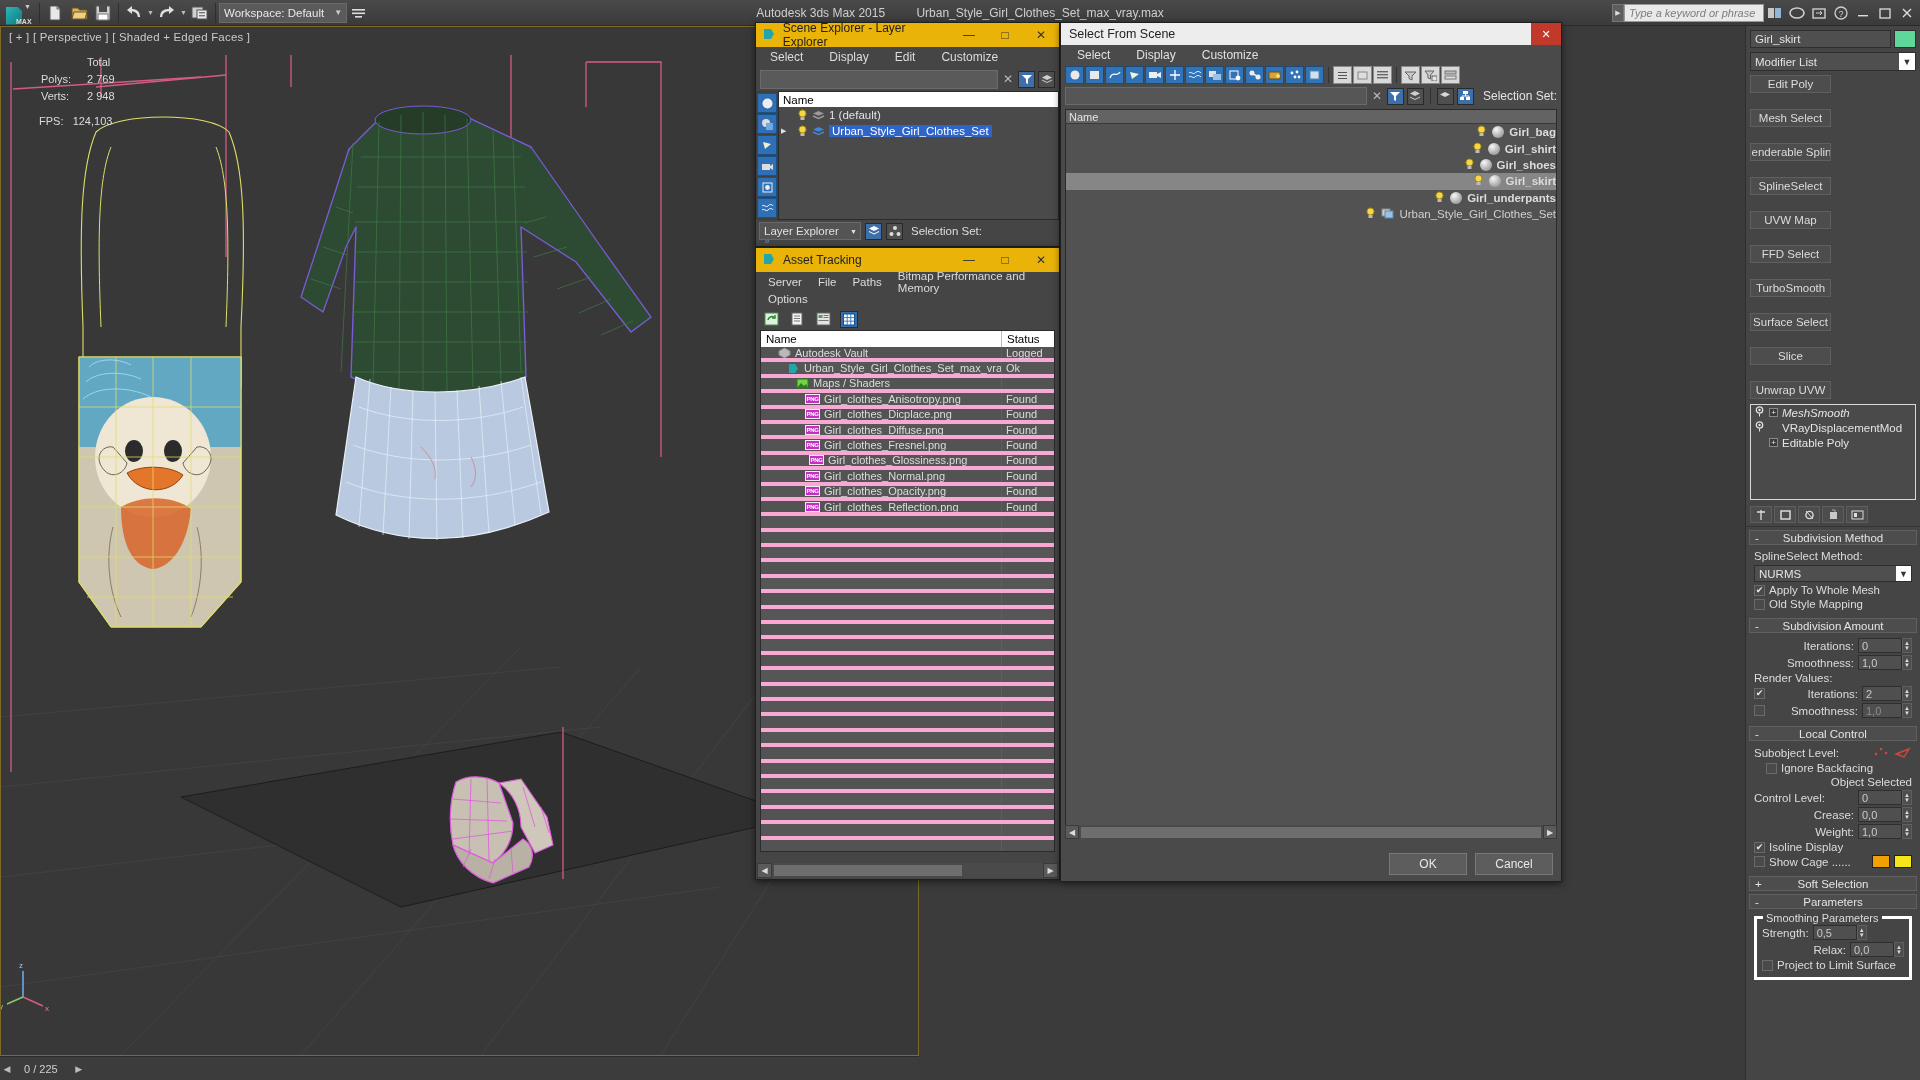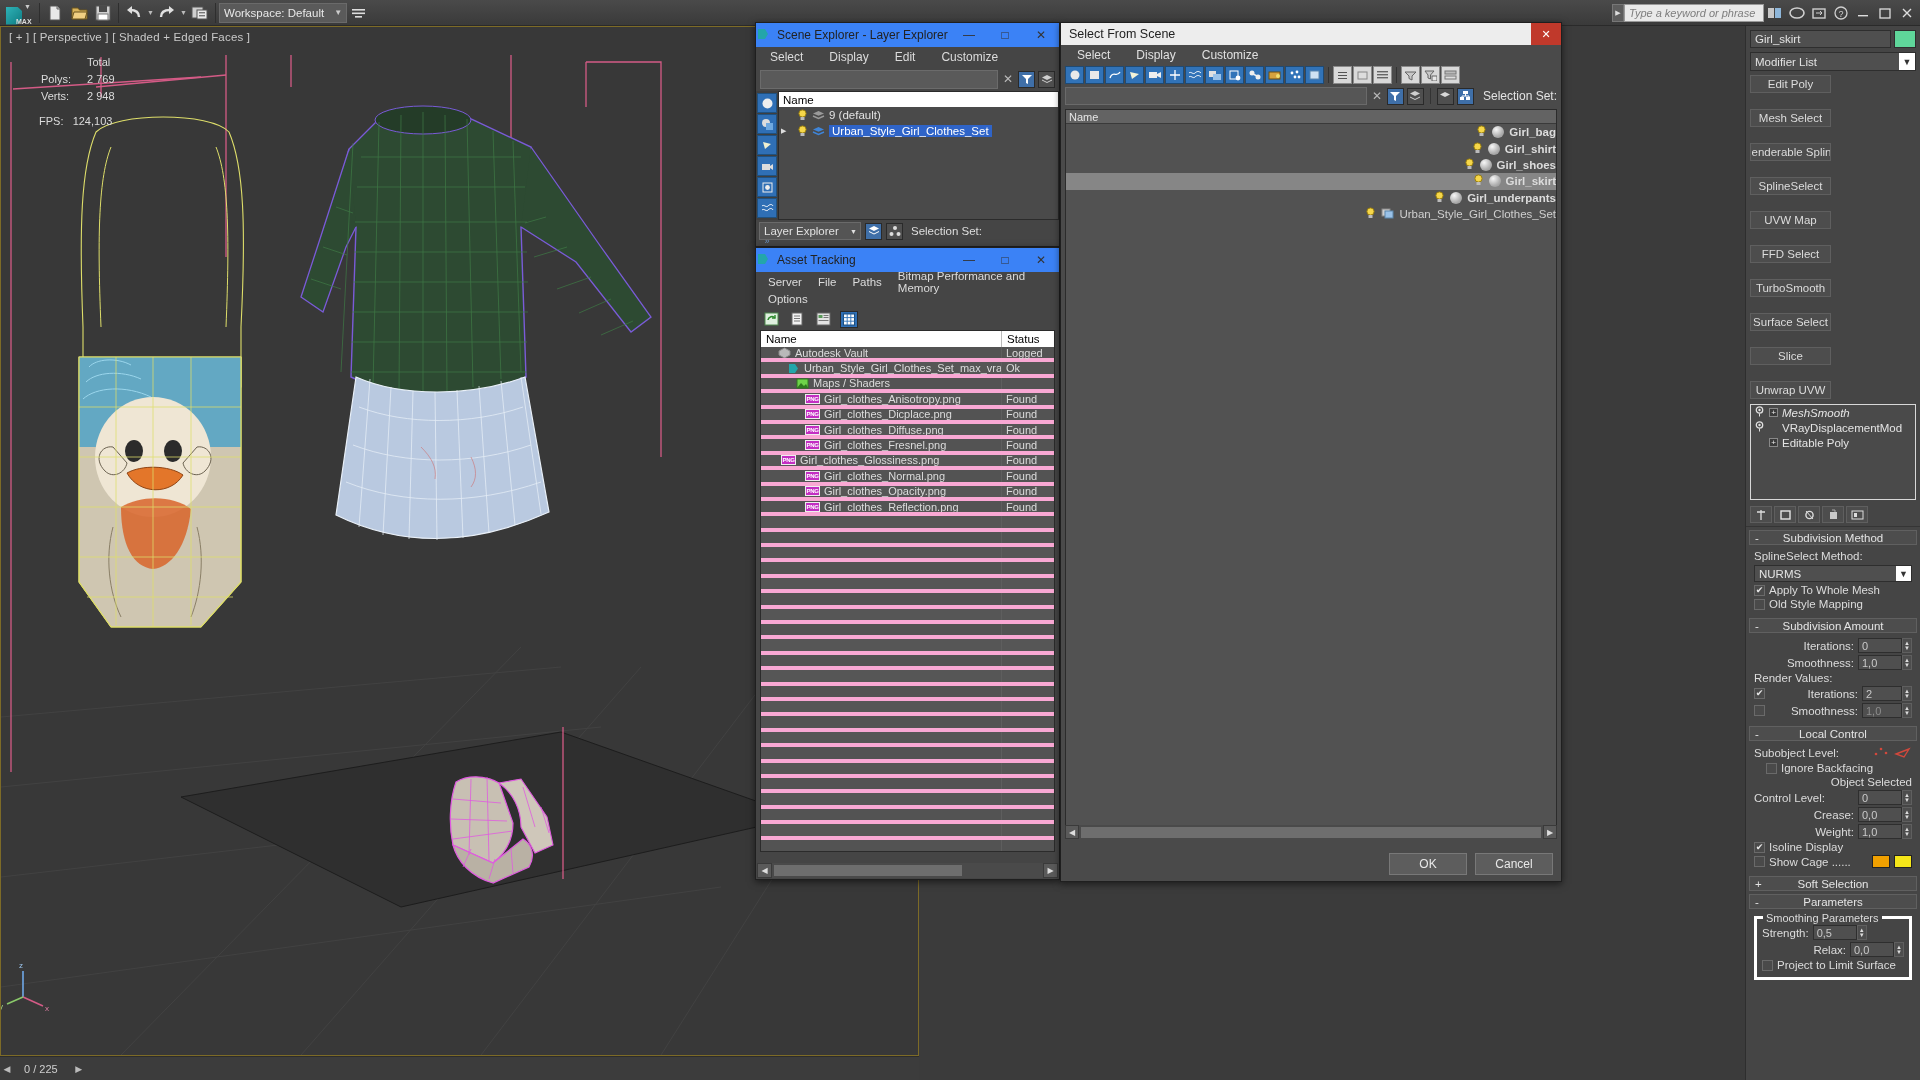--- a/index.html
+++ b/index.html
@@ -42,21 +42,21 @@
   .fps { position:absolute; left:38px; top:88px; font-size:11px; color:#dcdcdc;}
 
   
   .statusbar { position:absolute; left:0; top:1056px; width:919px; height:24px; background:#3c3c3c;
      border-top:1px solid #2c2c2c; display:flex; align-items:center; color:#cfcfcf; font-size:11px;}
   .sb-arrow{width:14px;height:18px;display:flex;align-items:center;justify-content:center;color:#bbb;font-size:9px;}
   .sb-field{margin-left:10px;}
 
   
   .win { position:absolute; background:#454545; border:1px solid #1f1f1f; box-shadow:0 2px 7px rgba(0,0,0,.55); }
-  .wintitle { height:24px; background:#3b82f6; display:flex; align-items:center; color:#222; font-size:12px;}
+  .wintitle { height:24px; background:#eab308; display:flex; align-items:center; padding-left:6px; color:#222; font-size:12px;}
   .wintitle .ico { width:16px;height:16px;margin-right:5px; }
   .winbtns { margin-left:auto; display:flex; height:24px; }
   .winbtns div { width:36px; display:flex; align-items:center; justify-content:center; font-size:12px; color:#333;}
   .winmenu { height:20px; display:flex; align-items:center; background:#454545; padding-left:14px; gap:26px;
       color:#dcdcdc; font-size:12px;}
 
   
   #sceneExplorer { left:755px; top:22px; width:305px; height:225px; }
   .se-searchrow{ display:flex; align-items:center; height:24px; padding:2px 4px; gap:3px;}
   .se-input{flex:1; height:19px; background:#5a5a5a; border:1px solid #6b6b6b;}
@@ -227,20 +227,24 @@
       <span class="cv">▼</span>
     </div>
     <div class="tbtn">
         <svg width="14" height="14">
           <rect y="3" width="13" height="1.6" fill="#ddd"></rect>
           <rect y="6.5" width="13" height="1.6" fill="#ddd"></rect>
           <rect x="3" y="10" width="7" height="1.6" fill="#ddd"></rect>
         </svg>
       </div>
 
+    <div class="apptitle">
+      <span>Autodesk 3ds Max  2015</span>
+      <span>Urban_Style_Girl_Clothes_Set_max_vray.max</span>
+    </div>
 
     <div class="topright">
       <div class="searchprev">▶</div>
       <div class="searchbox" title="Type a keyword or phrase">
         <span>Type a keyword or phrase</span>
       </div>
       <div class="wbtn">
           <svg width="16" height="14">
             <rect x="1" y="2" width="6" height="10" fill="#c8c8c8"></rect>
             <rect x="8" y="2" width="6" height="10" fill="#8fb7da"></rect>
@@ -530,21 +534,21 @@
         <div class="se-head">Name</div>
         <div class="se-row">
           <span class="bulb"><svg width="11" height="12">
                 <circle cx="5.5" cy="4.5" r="3.6" fill="#f6d74a" stroke="#9a7f10"></circle>
                 <rect x="3.5" y="8" width="4" height="3" fill="#bbb"></rect>
               </svg></span>
           <span class="layerico"><svg width="13" height="11">
                 <path d="M6.5 1l5.5 2.4-5.5 2.4L1 3.4z" fill="#9a9a9a"></path>
                 <path d="M1 6l5.5 2.4L12 6" fill="none" stroke="#9a9a9a" stroke-width="1.4"></path>
               </svg></span>
-          <span class="nm">9 (default)</span>
+          <span class="nm">1 (default)</span>
         </div>
         <div class="se-row sel">
           <span class="tri">▶</span>
           <span class="bulb"><svg width="11" height="12">
                 <circle cx="5.5" cy="4.5" r="3.6" fill="#f6d74a" stroke="#9a7f10"></circle>
                 <rect x="3.5" y="8" width="4" height="3" fill="#bbb"></rect>
               </svg></span>
           <span class="layerico"><svg width="13" height="11">
                 <path d="M6.5 1l5.5 2.4-5.5 2.4L1 3.4z" fill="#3f85d8"></path>
                 <path d="M1 6l5.5 2.4L12 6" fill="none" stroke="#3f85d8" stroke-width="1.4"></path>
@@ -699,21 +703,21 @@
           <div class="at-row">
             <div class="n" style="padding-left: 44px;">
               <span style="display: flex; align-items: center;">
                 <span class="pngico">PNG</span>
               </span>
               <span>Girl_clothes_Fresnel.png</span>
             </div>
             <div class="s">Found</div>
           </div>
           <div class="at-row">
-            <div class="n" style="padding-left: 20px;">
+            <div class="n" style="padding-left: 48px;">
               <span style="display: flex; align-items: center;">
                 <span class="pngico">PNG</span>
               </span>
               <span>Girl_clothes_Glossiness.png</span>
             </div>
             <div class="s">Found</div>
           </div>
           <div class="at-row">
             <div class="n" style="padding-left: 44px;">
               <span style="display: flex; align-items: center;">

